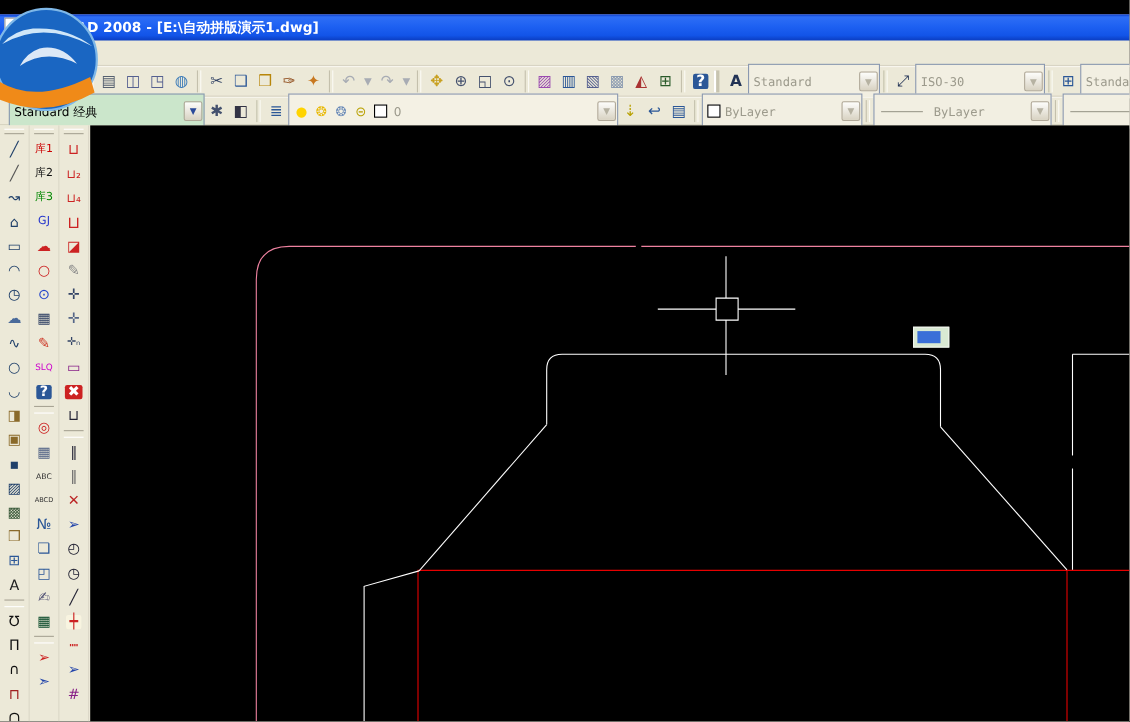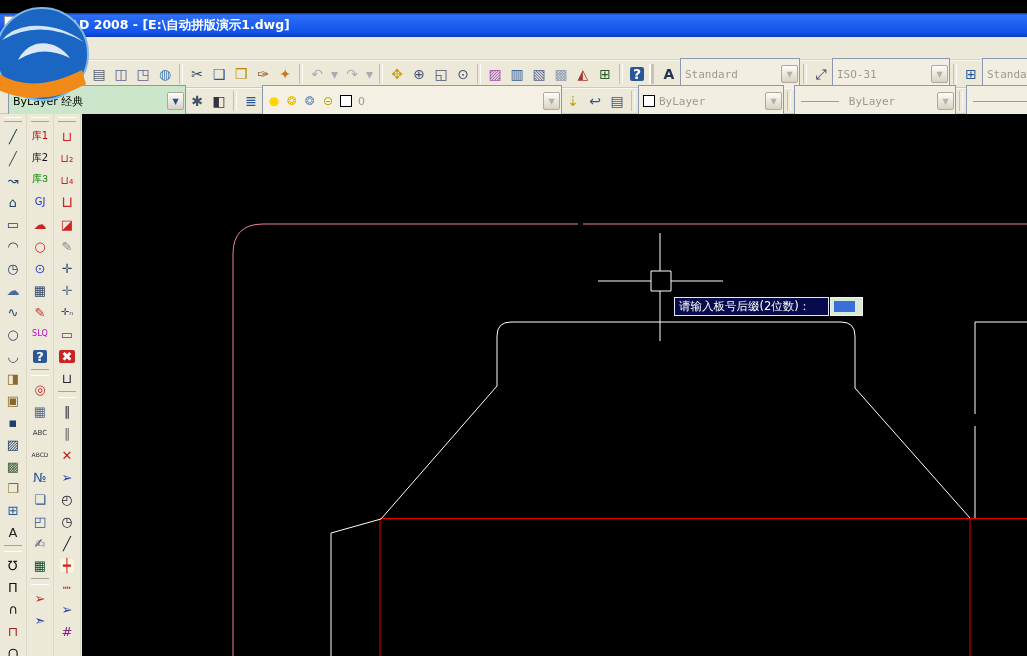--- a/index.html
+++ b/index.html
@@ -187,36 +187,36 @@
     <div class="xp-combo combo-disabled" style="width:120px;">
       <span class="val">Standard</span>
       <span class="arrow-btn">▼</span>
     </div>
     <div class="tb-sep"></div>
 
     <div class="tbtn">
       <span class="glyph" style="color:#223355;">⤢</span>
     </div>
     <div class="xp-combo combo-disabled" style="width:118px;">
-      <span class="val">ISO-31</span>
+      <span class="val">ISO-30</span>
       <span class="arrow-btn">▼</span>
     </div>
     <div class="tb-sep"></div>
 
     <div class="tbtn">
       <span class="glyph" style="color:#2b5797;">⊞</span>
     </div>
     <div class="xp-combo combo-disabled" style="width:90px;">
       <span class="val">Standard</span>
     </div>
   </div>
 
   <div class="tbrow tbrow2">
     <div class="xp-combo ws-combo">
-      <span class="val">ByLayer 经典</span>
+      <span class="val">Standard 经典</span>
       <span class="arrow-btn">▼</span>
     </div>
     <div style="display:flex;align-items:center;">
         <div class="tbtn">
           <span class="glyph" style="color: rgb(68, 81, 110);">✱</span>
         </div>
         <div class="tbtn">
           <span class="glyph" style="color: rgb(51, 51, 68);">◧</span>
         </div>
       </div>
@@ -367,21 +367,21 @@
       <div class="vcol">
         <div class="vgrip"></div>
         <div style="display:flex;flex-direction:column;align-items:center;">
             <div class="vbtn">
               <span class="glyph" style="color: rgb(204, 0, 0); font-size: 10px;">库1</span>
             </div>
             <div class="vbtn">
               <span class="glyph" style="color: rgb(17, 17, 17); font-size: 10px;">库2</span>
             </div>
             <div class="vbtn">
-              <span class="glyph" style="color: rgb(0, 136, 0); font-size: 10px; font-family: Liberation Mono, monospace;">库3</span>
+              <span class="glyph" style="color: rgb(0, 136, 0); font-size: 10px;">库3</span>
             </div>
             <div class="vbtn">
               <span class="glyph" style="color: rgb(34, 51, 204); font-size: 10px;">GJ</span>
             </div>
             <div class="vbtn">
               <span class="glyph" style="color: rgb(204, 34, 34);">☁</span>
             </div>
             <div class="vbtn">
               <span class="glyph" style="color: rgb(204, 34, 34);">○</span>
             </div>
@@ -523,21 +523,20 @@
           <path d="M888,404.5 L888,542" stroke="#e60000" fill="none" stroke-width="1"></path>
           <path d="M415,272 L415,222 Q415,208 429,208 L759,208 Q773,208 773,222 L773,274" stroke="#ffffff" fill="none" stroke-width="1"></path>
           <path d="M415,272 L299,405" stroke="#ffffff" fill="none" stroke-width="1"></path>
           <path d="M773,274 L888,404" stroke="#ffffff" fill="none" stroke-width="1"></path>
           <path d="M893,208 L893,300 M893,312 L893,404" stroke="#ffffff" fill="none" stroke-width="1"></path>
           <path d="M893,208 L945,208" stroke="#ffffff" fill="none" stroke-width="1"></path>
           <path d="M299,405 L249,419 L249,542" stroke="#ffffff" fill="none" stroke-width="1"></path>
           <path d="M516,167 L569,167 M589,167 L641,167 M578,119 L578,157 M578,177 L578,227" stroke="#ffffff" fill="none" stroke-width="1"></path>
           <path d="M569,157 h20 v20 h-20 Z" stroke="#ffffff" fill="none" stroke-width="1"></path>
         </svg>
-      <div class="dyn-tip">请输入板号后缀(2位数)：</div>
       <div class="dyn-input">
         <div class="sel"></div>
       </div>
     </div>
 
   </div>
 
   <div class="wm">
     <svg width="100" height="104" viewBox="0 0 100 104">
       <circle cx="42" cy="54" r="46" fill="#1a66c2"></circle>

